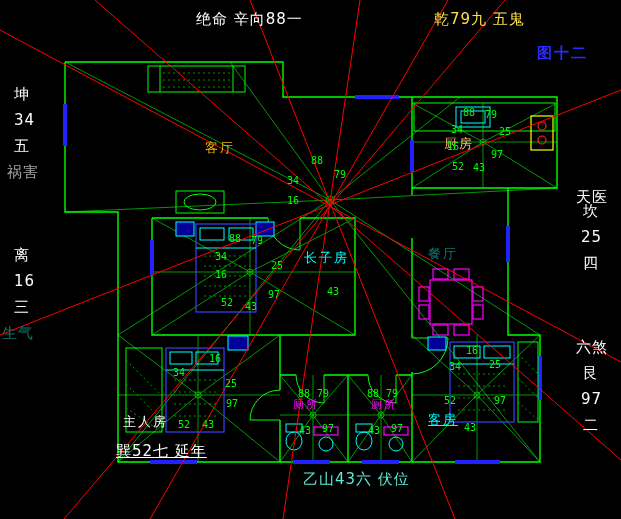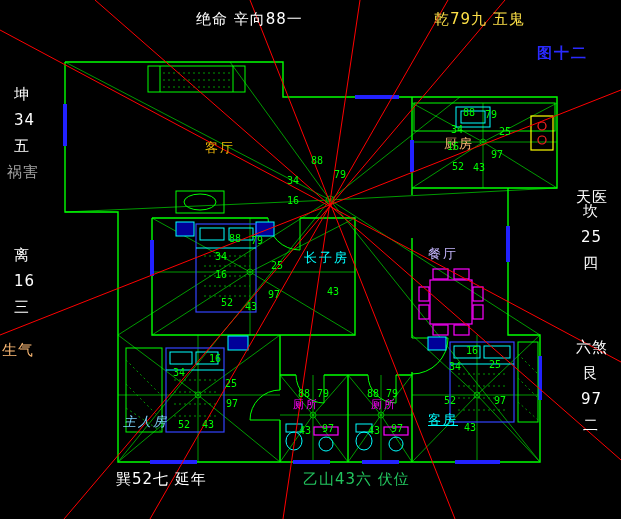--- a/index.html
+++ b/index.html
@@ -169,36 +169,36 @@
   <div>
       <span class="lbl" style="left: 196px; top: 11px; color: rgb(255, 255, 255);">绝命 辛向88一</span>
       <span class="lbl" style="left: 434px; top: 11px; color: #fde047;">乾79九 五鬼</span>
       <span class="lbl" style="left: 14px; top: 86px; color: rgb(255, 255, 255);">坤</span>
       <span class="lbl" style="left: 14px; top: 112px; color: rgb(255, 255, 255);">34</span>
       <span class="lbl" style="left: 14px; top: 138px; color: rgb(255, 255, 255);">五</span>
       <span class="lbl" style="left: 7px; top: 164px; color: #a3a3a3;">祸害</span>
       <span class="lbl" style="left: 14px; top: 247px; color: rgb(255, 255, 255);">离</span>
       <span class="lbl" style="left: 14px; top: 273px; color: rgb(255, 255, 255);">16</span>
       <span class="lbl" style="left: 14px; top: 299px; color: rgb(255, 255, 255);">三</span>
-      <span class="lbl" style="left: 2px; top: 325px; color: #fdba74; margin-top: 17px;">生气</span>
+      <span class="lbl" style="left: 2px; top: 325px; color: #0f766e;">生气</span>
       <span class="lbl" style="left: 576px; top: 177px; color: rgb(255, 255, 255); margin-top: 12px;">天医</span>
       <span class="lbl" style="left: 583px; top: 203px; color: rgb(255, 255, 255);">坎</span>
       <span class="lbl" style="left: 581px; top: 229px; color: rgb(255, 255, 255);">25</span>
       <span class="lbl" style="left: 583px; top: 255px; color: rgb(255, 255, 255);">四</span>
       <span class="lbl" style="left: 576px; top: 339px; color: rgb(255, 255, 255);">六煞</span>
       <span class="lbl" style="left: 583px; top: 365px; color: rgb(255, 255, 255);">艮</span>
       <span class="lbl" style="left: 581px; top: 391px; color: rgb(255, 255, 255);">97</span>
       <span class="lbl" style="left: 583px; top: 417px; color: rgb(255, 255, 255);">二</span>
-      <span class="lbl" style="left: 116px; top: 471px; color: rgb(255, 255, 255);">巽52七 延年</span>
-      <span class="lbl" style="left: 303px; top: 471px; color: #22c55e;">乙山43六 伏位</span>
+      <span class="lbl" style="left: 116px; top: 443px; color: rgb(255, 255, 255); text-decoration: underline;">巽52七 延年</span>
+      <span class="lbl" style="left: 303px; top: 471px; color: #5eead4;">乙山43六 伏位</span>
       <span class="lbl room" style="left: 205px; top: 141px; color: #eab308;">客厅</span>
       <span class="lbl room" style="left: 444px; top: 137px; color: #fdba74;">厨房</span>
-      <span class="lbl room" style="left: 428px; top: 247px; color: #c4b5fd;">餐厅</span>
+      <span class="lbl room" style="left: 428px; top: 247px; color: #0f766e;">餐厅</span>
       <span class="lbl room" style="left: 304px; top: 251px; color: rgb(0, 255, 255);">长子房</span>
-      <span class="lbl room" style="left: 123px; top: 415px; color: #7dd3fc; font-style: italic;">主人房</span>
+      <span class="lbl room" style="left: 123px; top: 415px; color: #ffffff;">主人房</span>
       <span class="lbl room" style="left: 293px; top: 399px; color: rgb(255, 0, 255); font-size: 11px;">厕所</span>
       <span class="lbl room" style="left: 371px; top: 399px; color: rgb(255, 0, 255); font-size: 11px;">厕所</span>
       <span class="lbl room" style="left: 428px; top: 413px; color: rgb(0, 255, 255); text-decoration: underline;">客房</span>
       <span class="lbl star" style="left: 311px; top: 155px;">88</span>
       <span class="lbl star" style="left: 334px; top: 169px;">79</span>
       <span class="lbl star" style="left: 287px; top: 175px;">34</span>
       <span class="lbl star" style="left: 287px; top: 195px;">16</span>
       <span class="lbl star" style="left: 327px; top: 286px;">43</span>
       <span class="lbl star" style="left: 463px; top: 107px;">88</span>
       <span class="lbl star" style="left: 485px; top: 109px;">79</span>

